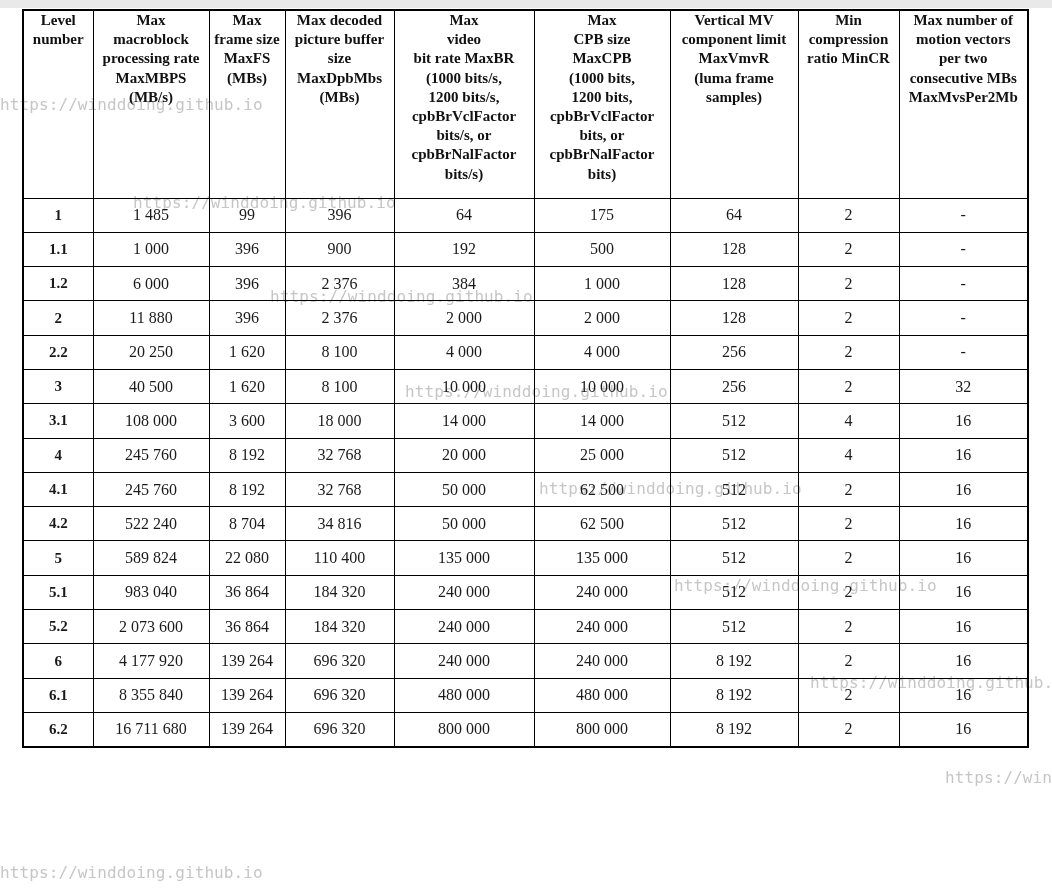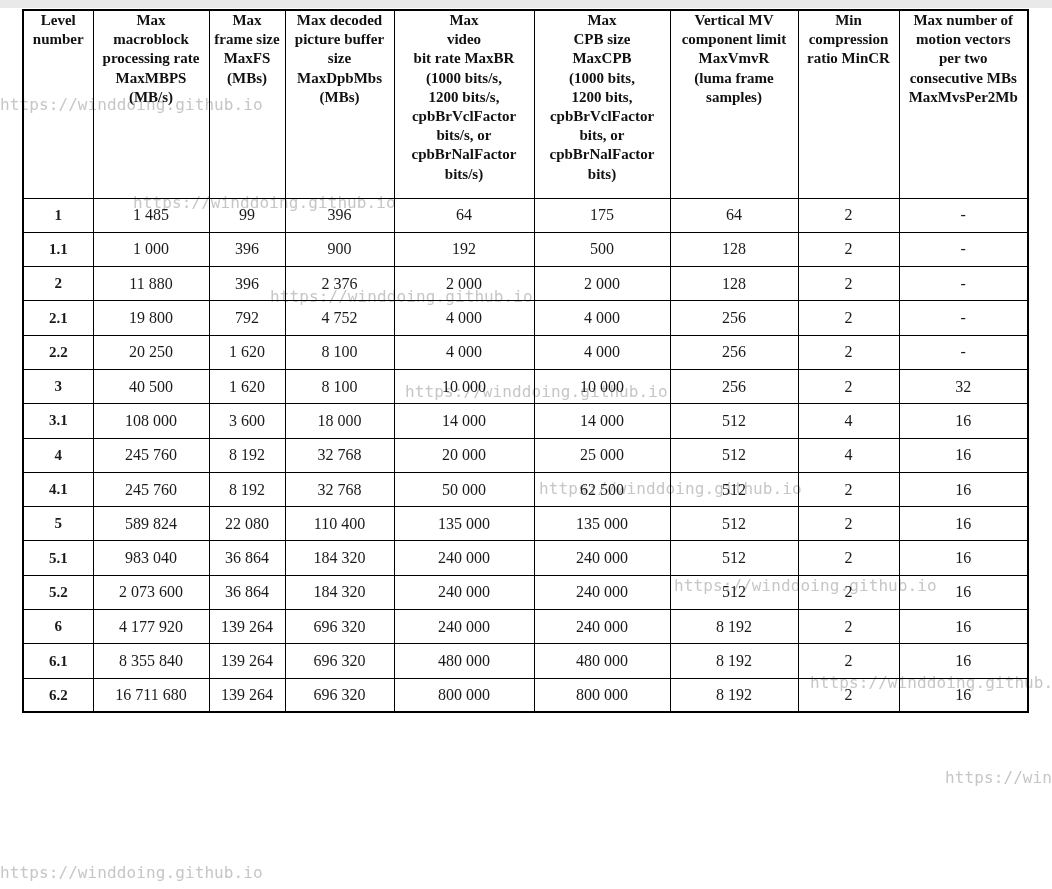--- a/index.html
+++ b/index.html
@@ -153,42 +153,42 @@
           <td class="value-cell">1 000</td>
           <td class="value-cell">396</td>
           <td class="value-cell">900</td>
           <td class="value-cell">192</td>
           <td class="value-cell">500</td>
           <td class="value-cell">128</td>
           <td class="value-cell">2</td>
           <td class="value-cell">-</td>
         </tr>
         <tr>
+          <td class="level-cell">1.2</td>
+          <td class="value-cell">6 000</td>
+          <td class="value-cell">396</td>
+          <td class="value-cell">2 376</td>
+          <td class="value-cell">384</td>
+          <td class="value-cell">1 000</td>
+          <td class="value-cell">128</td>
+          <td class="value-cell">2</td>
+          <td class="value-cell">-</td>
+        </tr>
+        <tr>
           <td class="level-cell">2</td>
           <td class="value-cell">11 880</td>
           <td class="value-cell">396</td>
           <td class="value-cell">2 376</td>
           <td class="value-cell">2 000</td>
           <td class="value-cell">2 000</td>
           <td class="value-cell">128</td>
           <td class="value-cell">2</td>
           <td class="value-cell">-</td>
         </tr>
         <tr>
-          <td class="level-cell">2.1</td>
-          <td class="value-cell">19 800</td>
-          <td class="value-cell">792</td>
-          <td class="value-cell">4 752</td>
-          <td class="value-cell">4 000</td>
-          <td class="value-cell">4 000</td>
-          <td class="value-cell">256</td>
-          <td class="value-cell">2</td>
-          <td class="value-cell">-</td>
-        </tr>
-        <tr>
           <td class="level-cell">2.2</td>
           <td class="value-cell">20 250</td>
           <td class="value-cell">1 620</td>
           <td class="value-cell">8 100</td>
           <td class="value-cell">4 000</td>
           <td class="value-cell">4 000</td>
           <td class="value-cell">256</td>
           <td class="value-cell">2</td>
           <td class="value-cell">-</td>
         </tr>
@@ -230,20 +230,31 @@
           <td class="value-cell">245 760</td>
           <td class="value-cell">8 192</td>
           <td class="value-cell">32 768</td>
           <td class="value-cell">50 000</td>
           <td class="value-cell">62 500</td>
           <td class="value-cell">512</td>
           <td class="value-cell">2</td>
           <td class="value-cell">16</td>
         </tr>
         <tr>
+          <td class="level-cell">4.2</td>
+          <td class="value-cell">522 240</td>
+          <td class="value-cell">8 704</td>
+          <td class="value-cell">34 816</td>
+          <td class="value-cell">50 000</td>
+          <td class="value-cell">62 500</td>
+          <td class="value-cell">512</td>
+          <td class="value-cell">2</td>
+          <td class="value-cell">16</td>
+        </tr>
+        <tr>
           <td class="level-cell">5</td>
           <td class="value-cell">589 824</td>
           <td class="value-cell">22 080</td>
           <td class="value-cell">110 400</td>
           <td class="value-cell">135 000</td>
           <td class="value-cell">135 000</td>
           <td class="value-cell">512</td>
           <td class="value-cell">2</td>
           <td class="value-cell">16</td>
         </tr>

